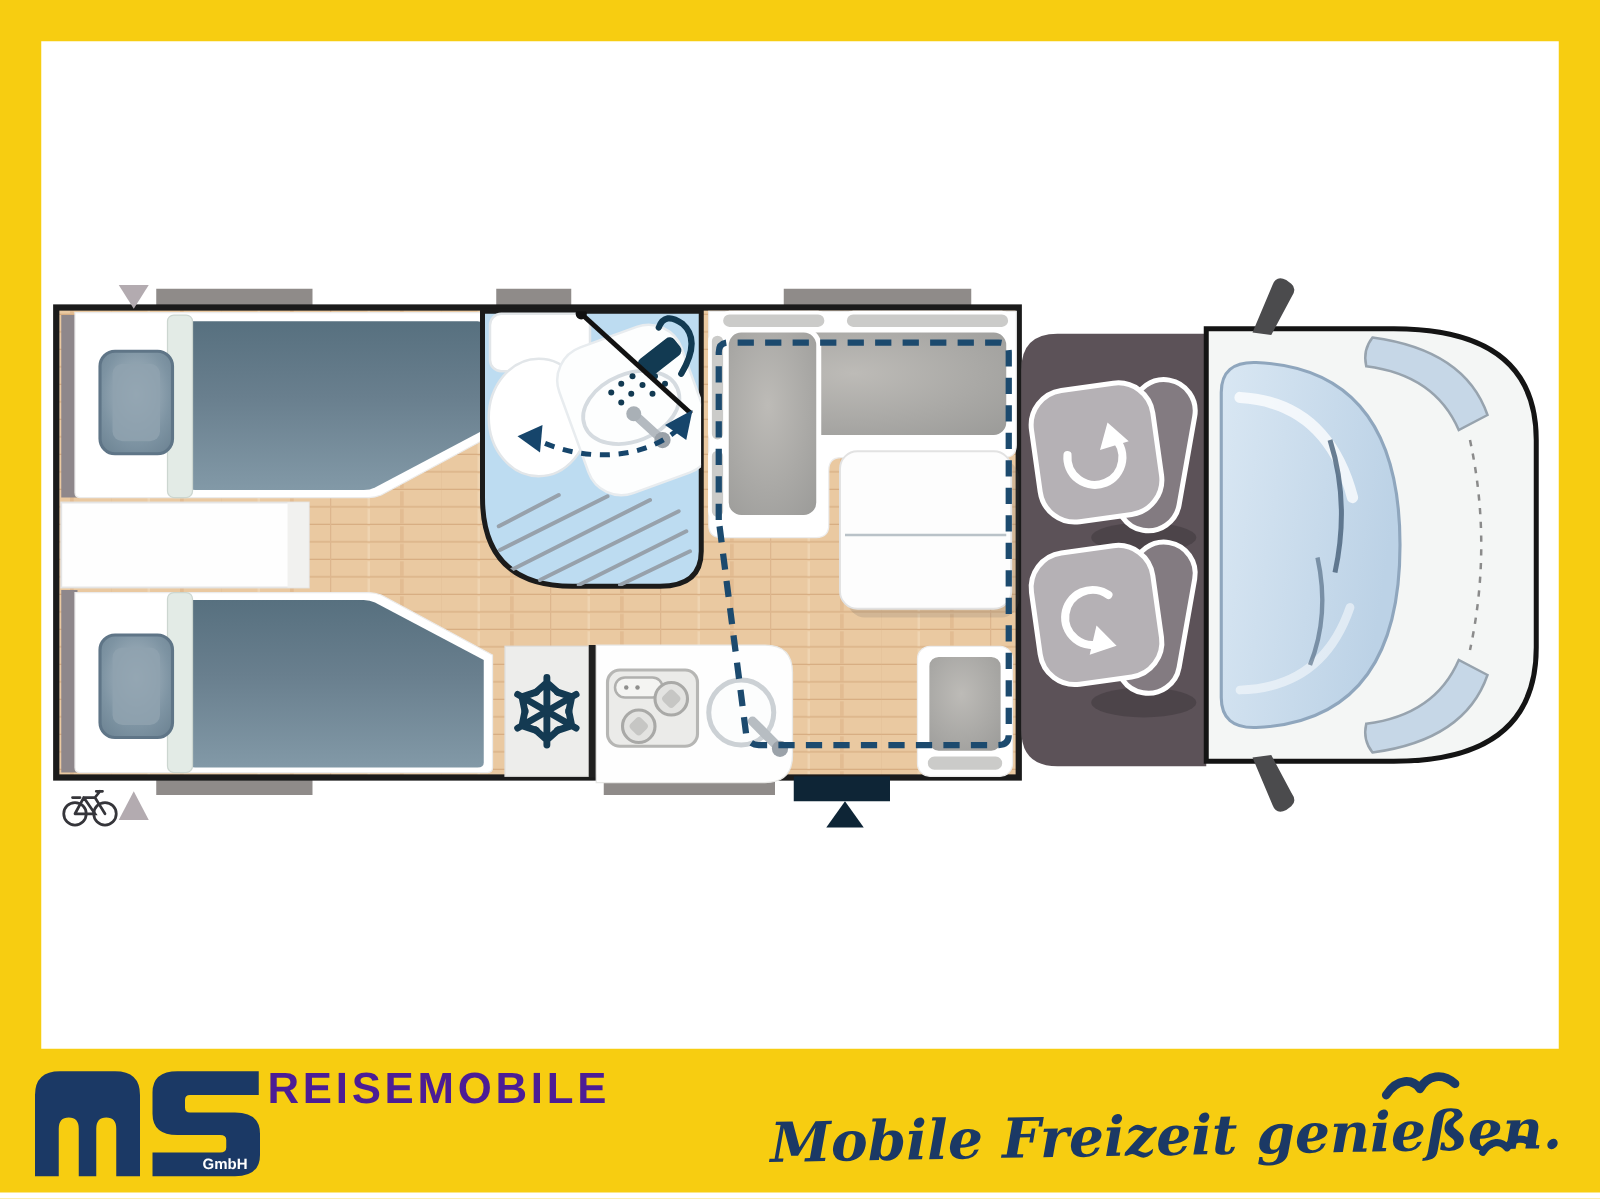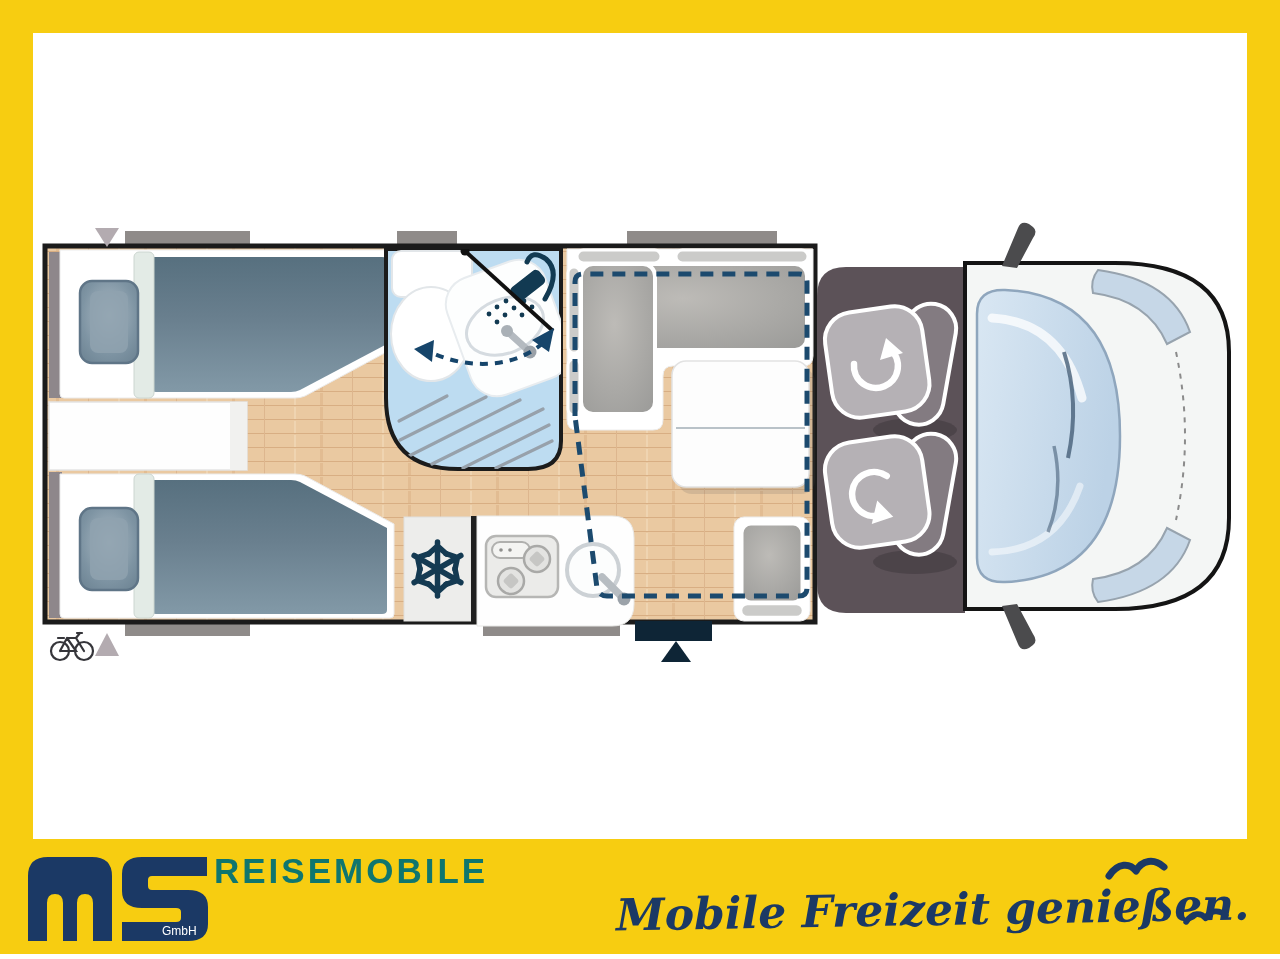--- a/index.html
+++ b/index.html
@@ -1,23 +1,23 @@
 <!DOCTYPE html>
 <html><head>
 <meta charset="utf-8">
 <style>
   html,body{margin:0;padding:0;}
   .page{position:relative;width:1280px;height:959px;background:#F7CD11;overflow:hidden;
         font-family:"Liberation Sans",sans-serif;}
   .canvas{position:absolute;left:33px;top:33px;width:1214px;height:806px;background:#ffffff;}
   .plan-svg{position:absolute;left:0;top:0;}
   .bottom-strip{position:absolute;left:0;bottom:0;width:1280px;height:5px;background:#ffffff;}
-  .wordmark{position:absolute;left:214px;top:851px;color:#0f766e;font-weight:bold;
+  .wordmark{position:absolute;left:214px;top:851px;color:#4c1d95;font-weight:bold;
             font-size:35px;letter-spacing:3px;white-space:nowrap;}
-  .gmbh{position:absolute;left:162px;top:924px;color:#ffffff;font-weight:normal;font-size:12px;}
+  .gmbh{position:absolute;left:162px;top:924px;color:#ffffff;font-weight:bold;font-size:12px;}
   .slogan{position:absolute;left:616px;top:884px;color:#1B3965;font-size:44px;font-weight:bold;
           font-style:italic;font-family:"DejaVu Serif",serif;white-space:nowrap;transform:rotate(-1deg);}
 </style>
 </head>
 <body>
 
 <div class="page">
   <div class="canvas"></div>
 
   <svg class="plan-svg" width="1280" height="959" viewBox="0 0 1280 959">

